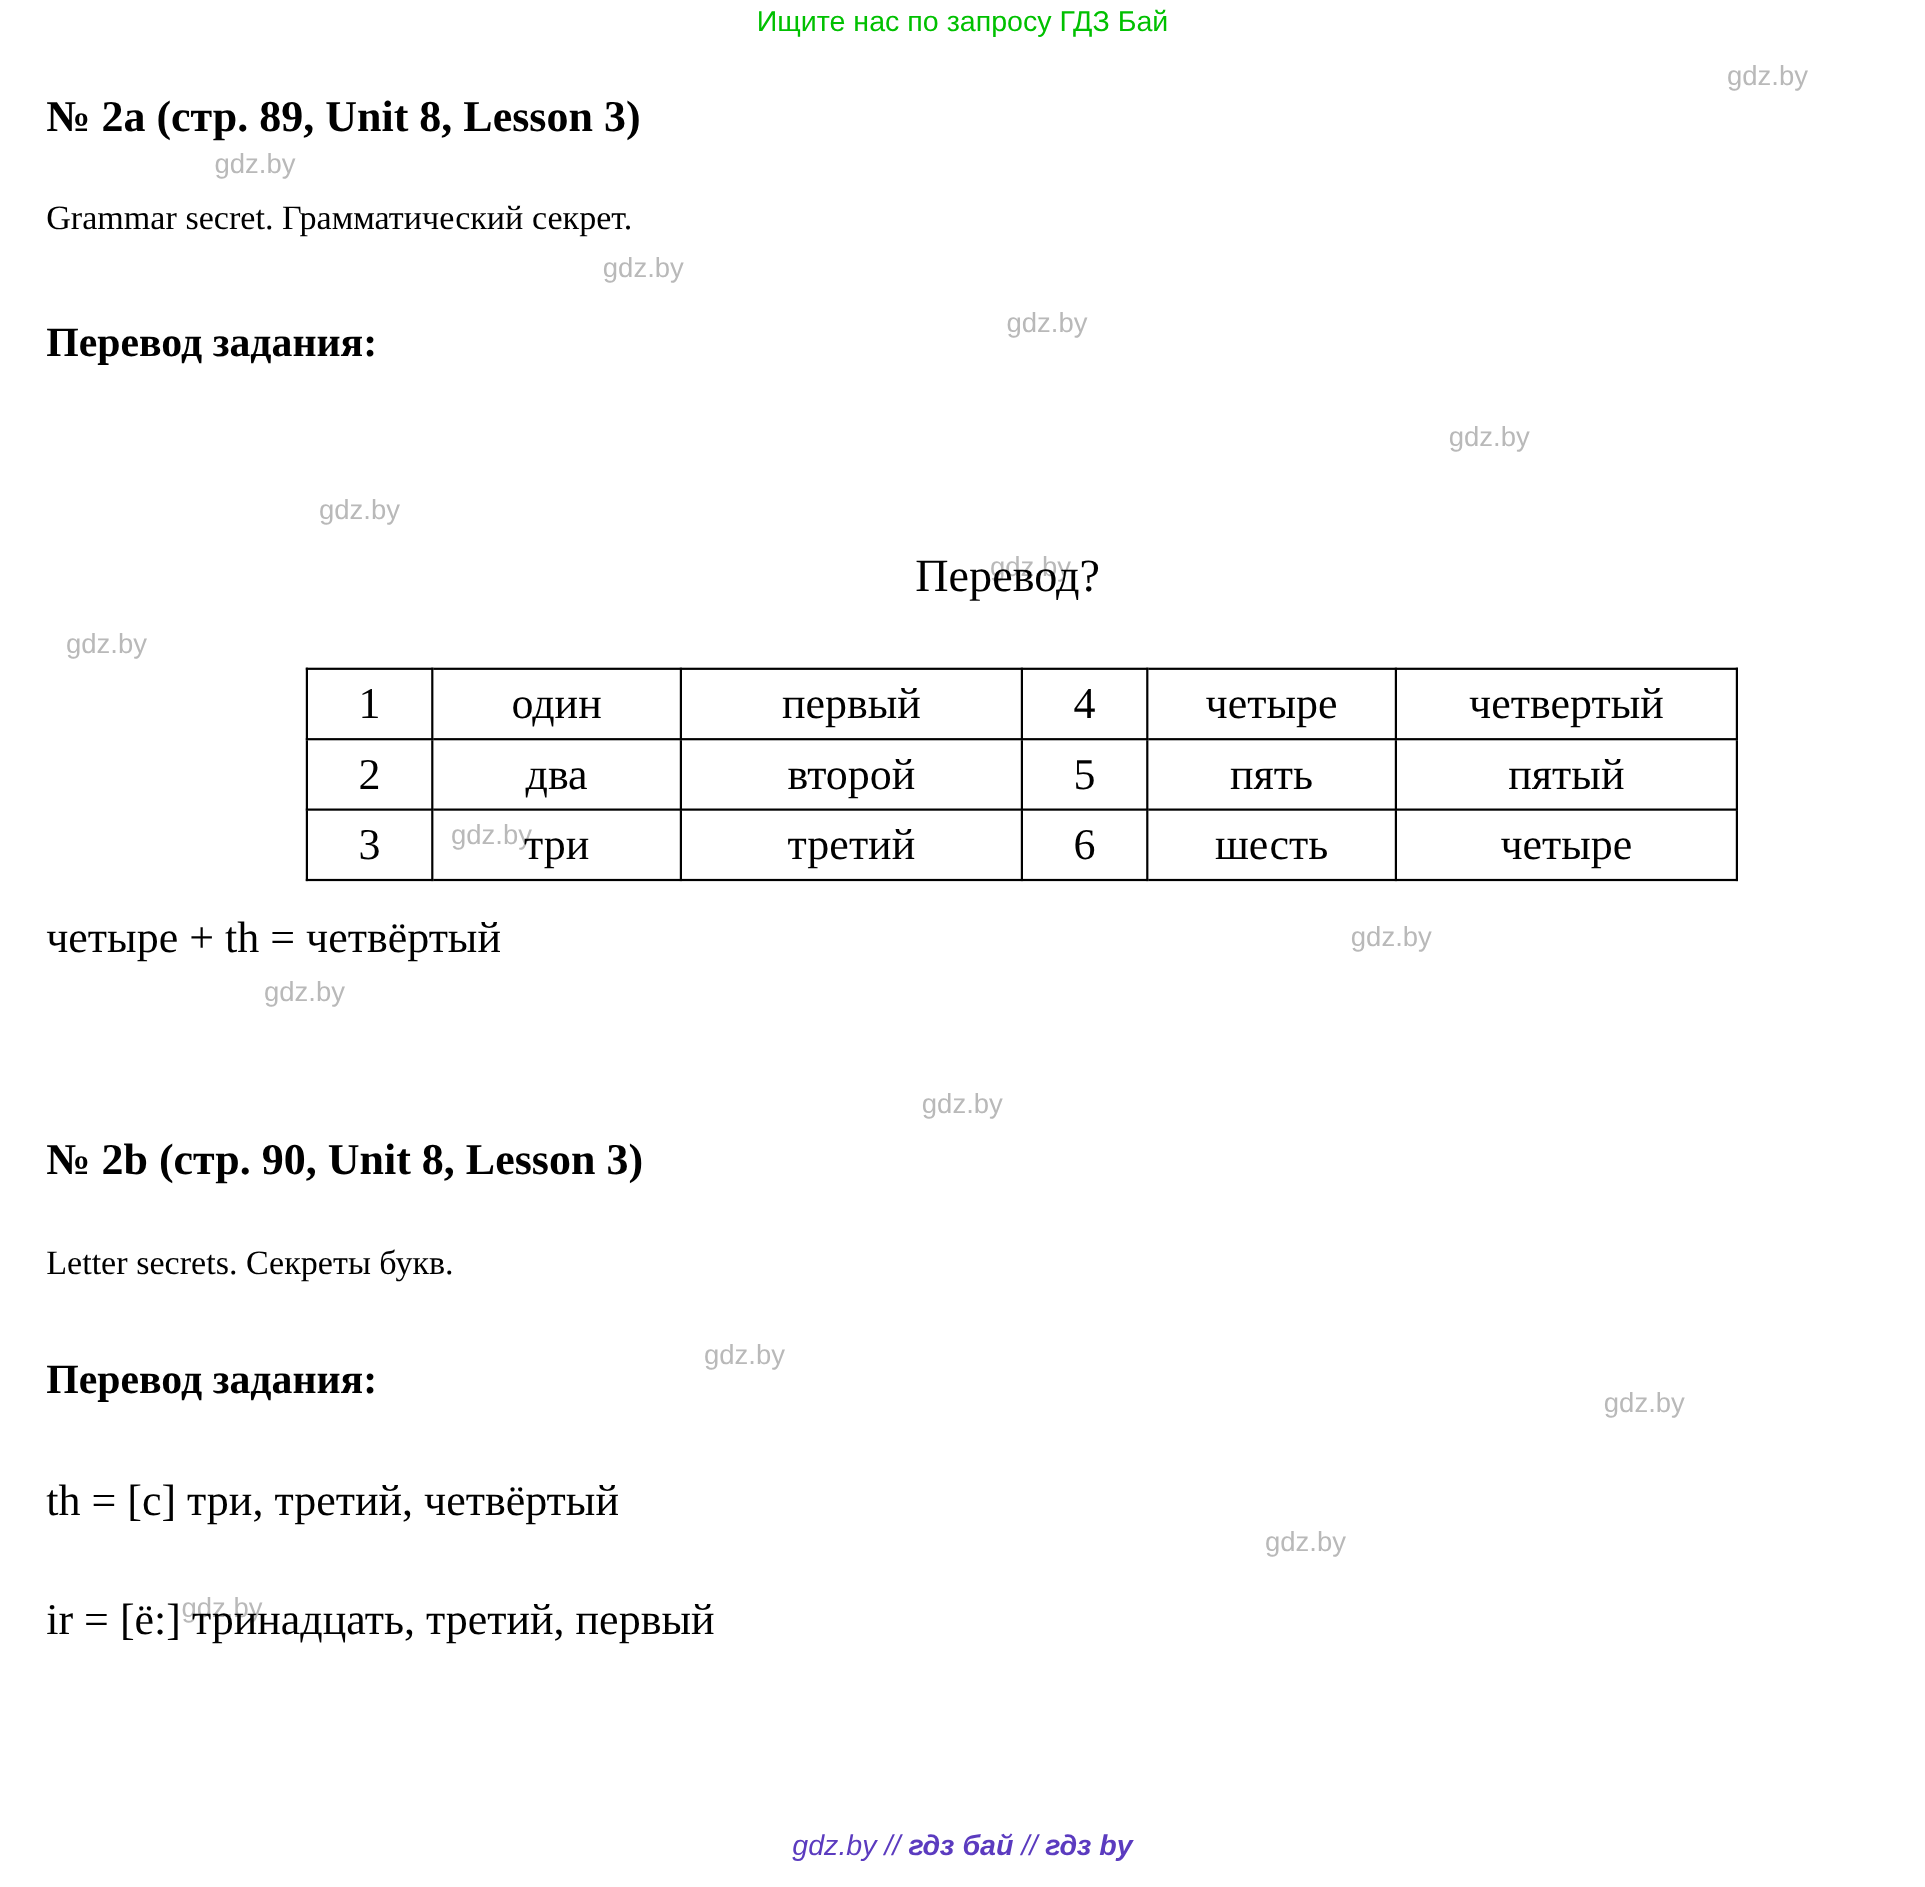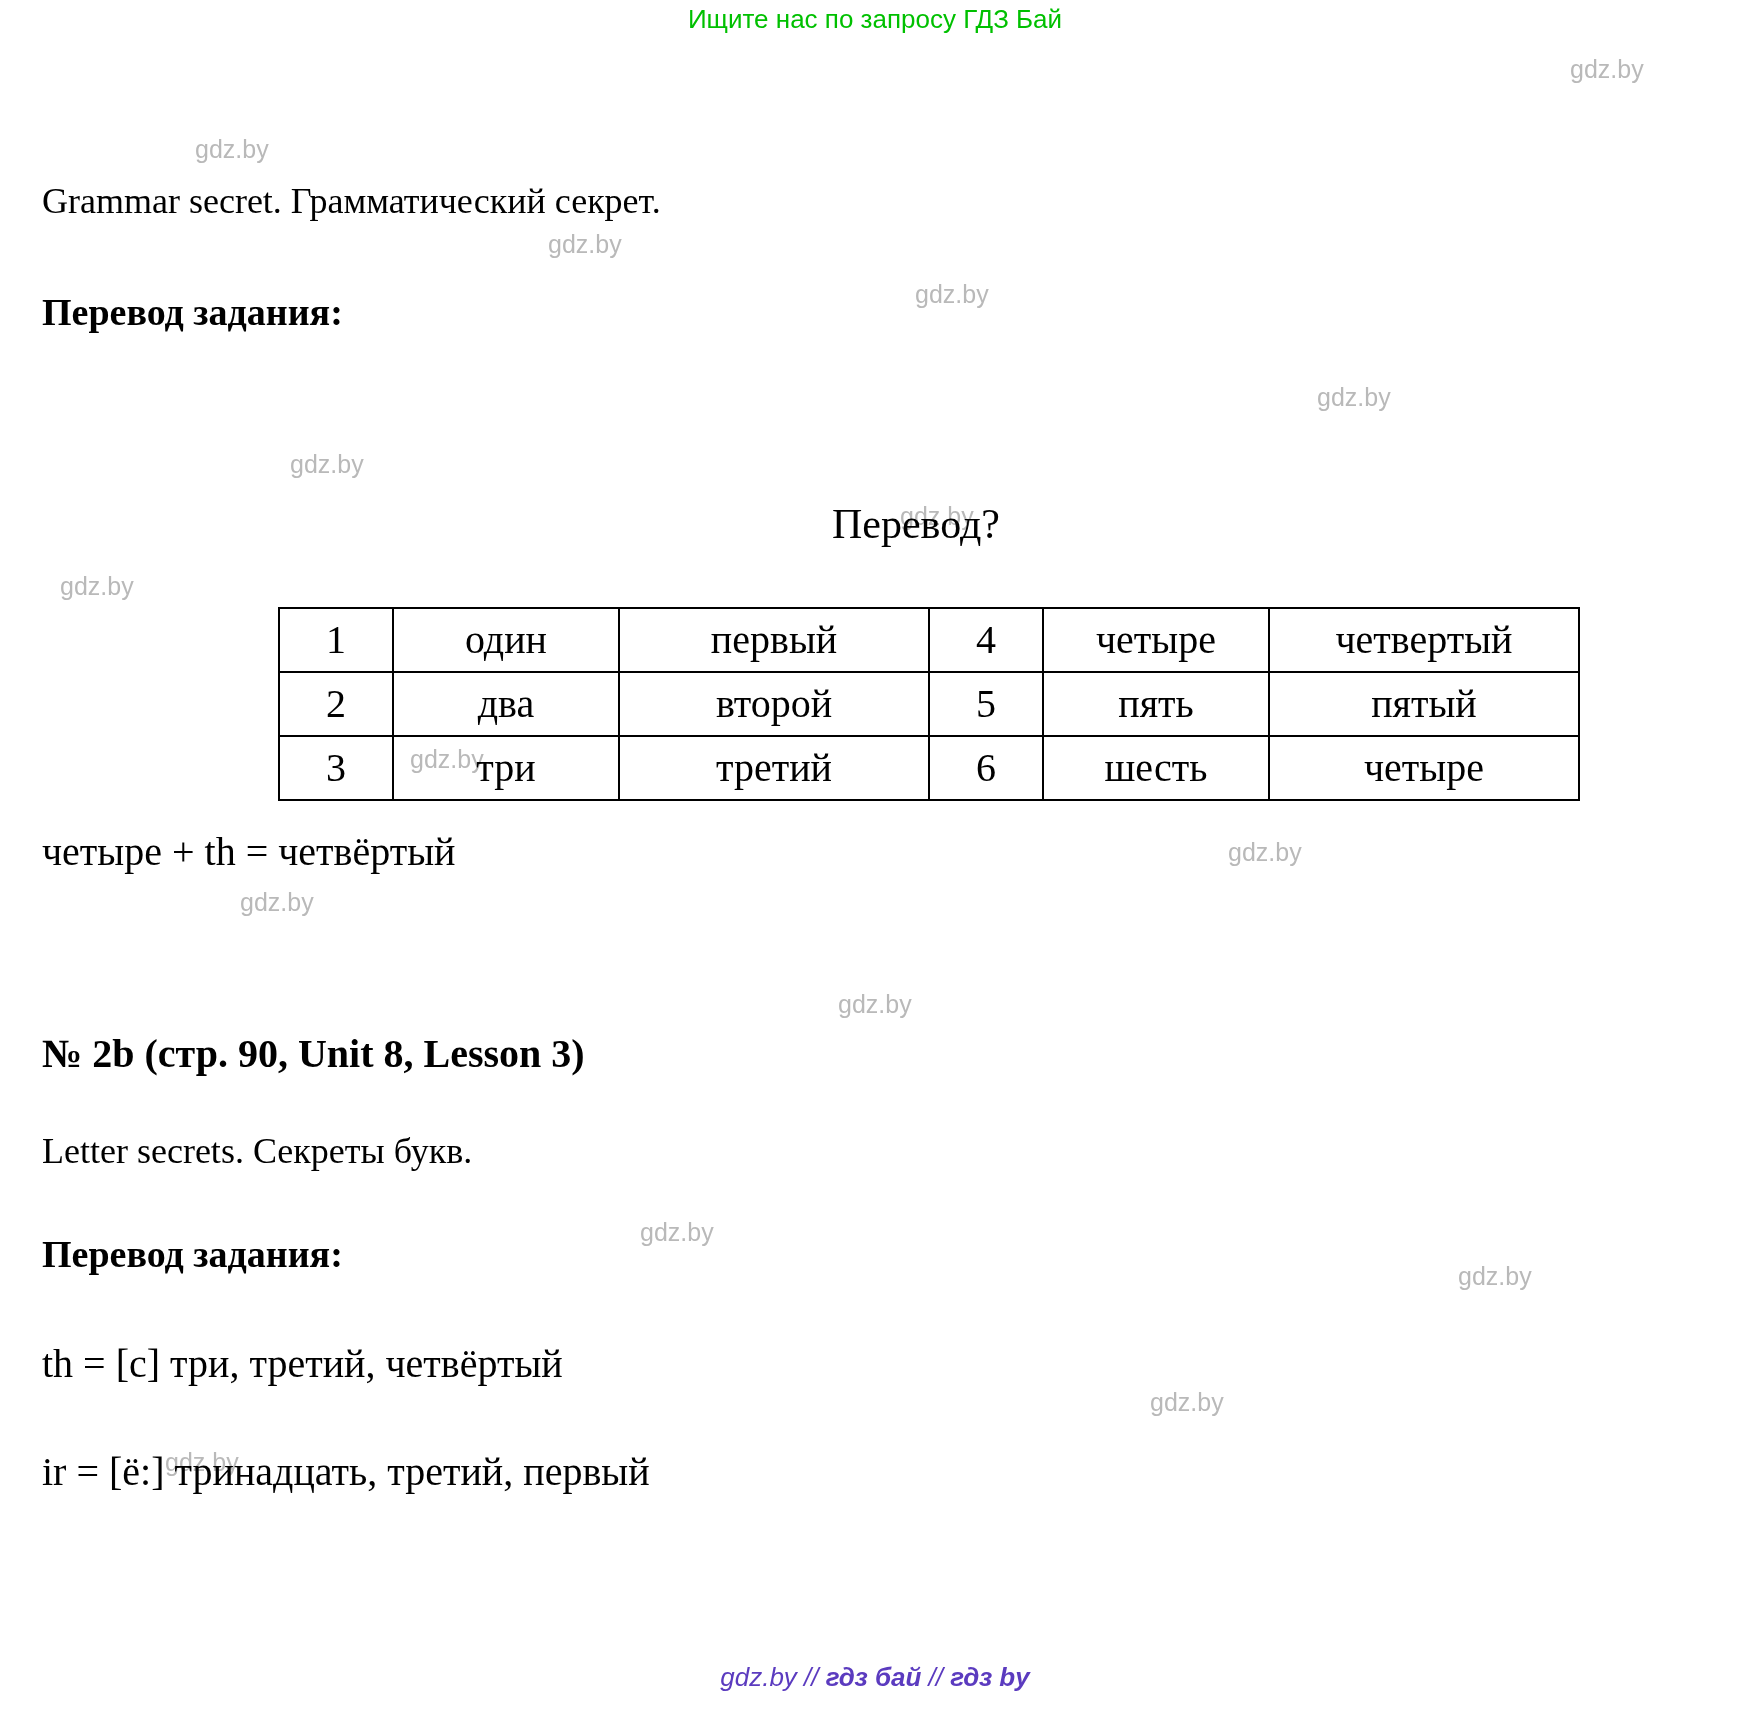--- a/index.html
+++ b/index.html
@@ -45,21 +45,21 @@
   
   .heading {
     position: absolute;
     font-family: "Liberation Serif", serif;
     font-weight: bold;
     font-size: 40px;
     white-space: nowrap;
   }
   .subhead {
     position: absolute;
-    font-size: 36px;
+    font-size: 31px;
     white-space: nowrap;
     font-family: Liberation Serif, serif;
   }
   .bold-label {
     position: absolute;
     font-weight: bold;
     font-size: 38px;
     white-space: nowrap;
   }
   .centered-title {
@@ -124,20 +124,21 @@
   <div class="wm" style="left:60px; top:572px;">gdz.by</div>
   <div class="wm" style="left:410px; top:745px;">gdz.by</div>
   <div class="wm" style="left:1228px; top:838px;">gdz.by</div>
   <div class="wm" style="left:240px; top:888px;">gdz.by</div>
   <div class="wm" style="left:838px; top:990px;">gdz.by</div>
   <div class="wm" style="left:640px; top:1218px;">gdz.by</div>
   <div class="wm" style="left:1458px; top:1262px;">gdz.by</div>
   <div class="wm" style="left:1150px; top:1388px;">gdz.by</div>
   <div class="wm" style="left:165px; top:1448px;">gdz.by</div>
 
+  <div class="heading" style="left:42px; top:82px;">№ 2a (стр. 89, Unit 8, Lesson 3)</div>
   <div class="subhead" style="left:42px; top:180px;">Grammar secret. Грамматический секрет.</div>
   <div class="bold-label" style="left:42px; top:290px;">Перевод задания:</div>
   <div class="centered-title" style="left:832px; top:500px;">Перевод?</div>
 
   <table class="num-table">
     <tbody>
       <tr>
         <td class="col-num">1</td>
         <td class="col-word">один</td>
         <td class="col-ord">первый</td>

